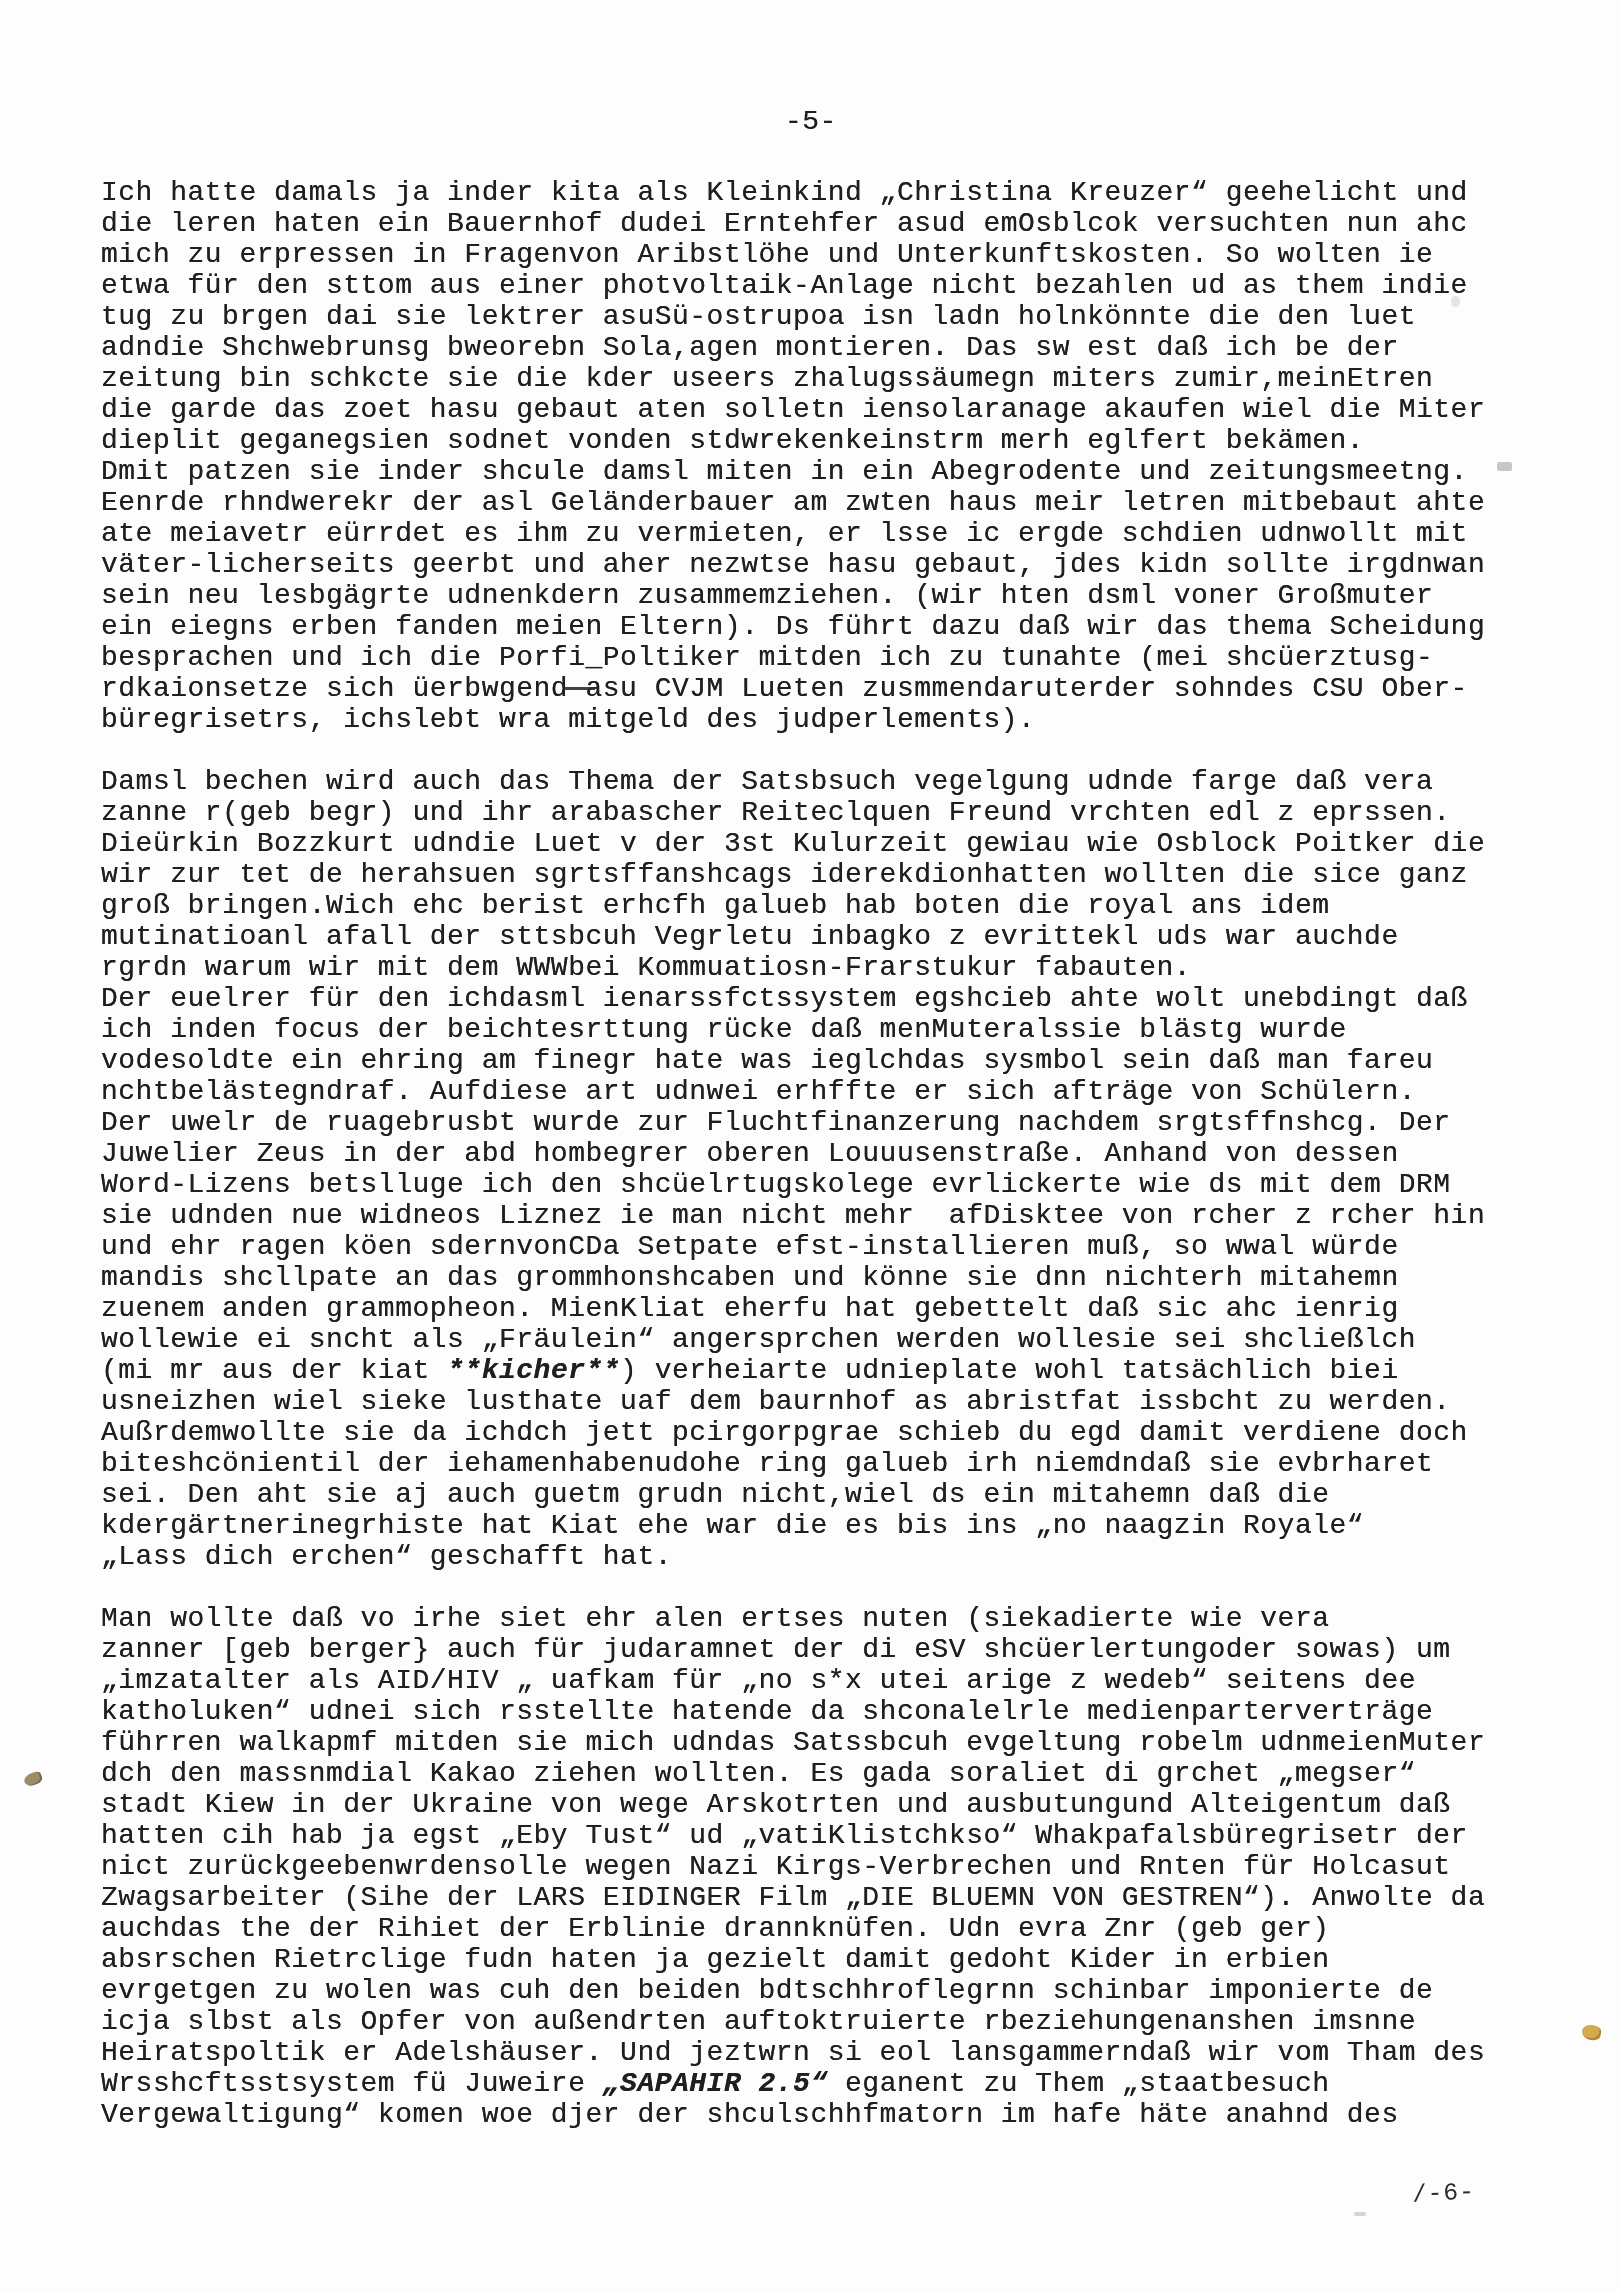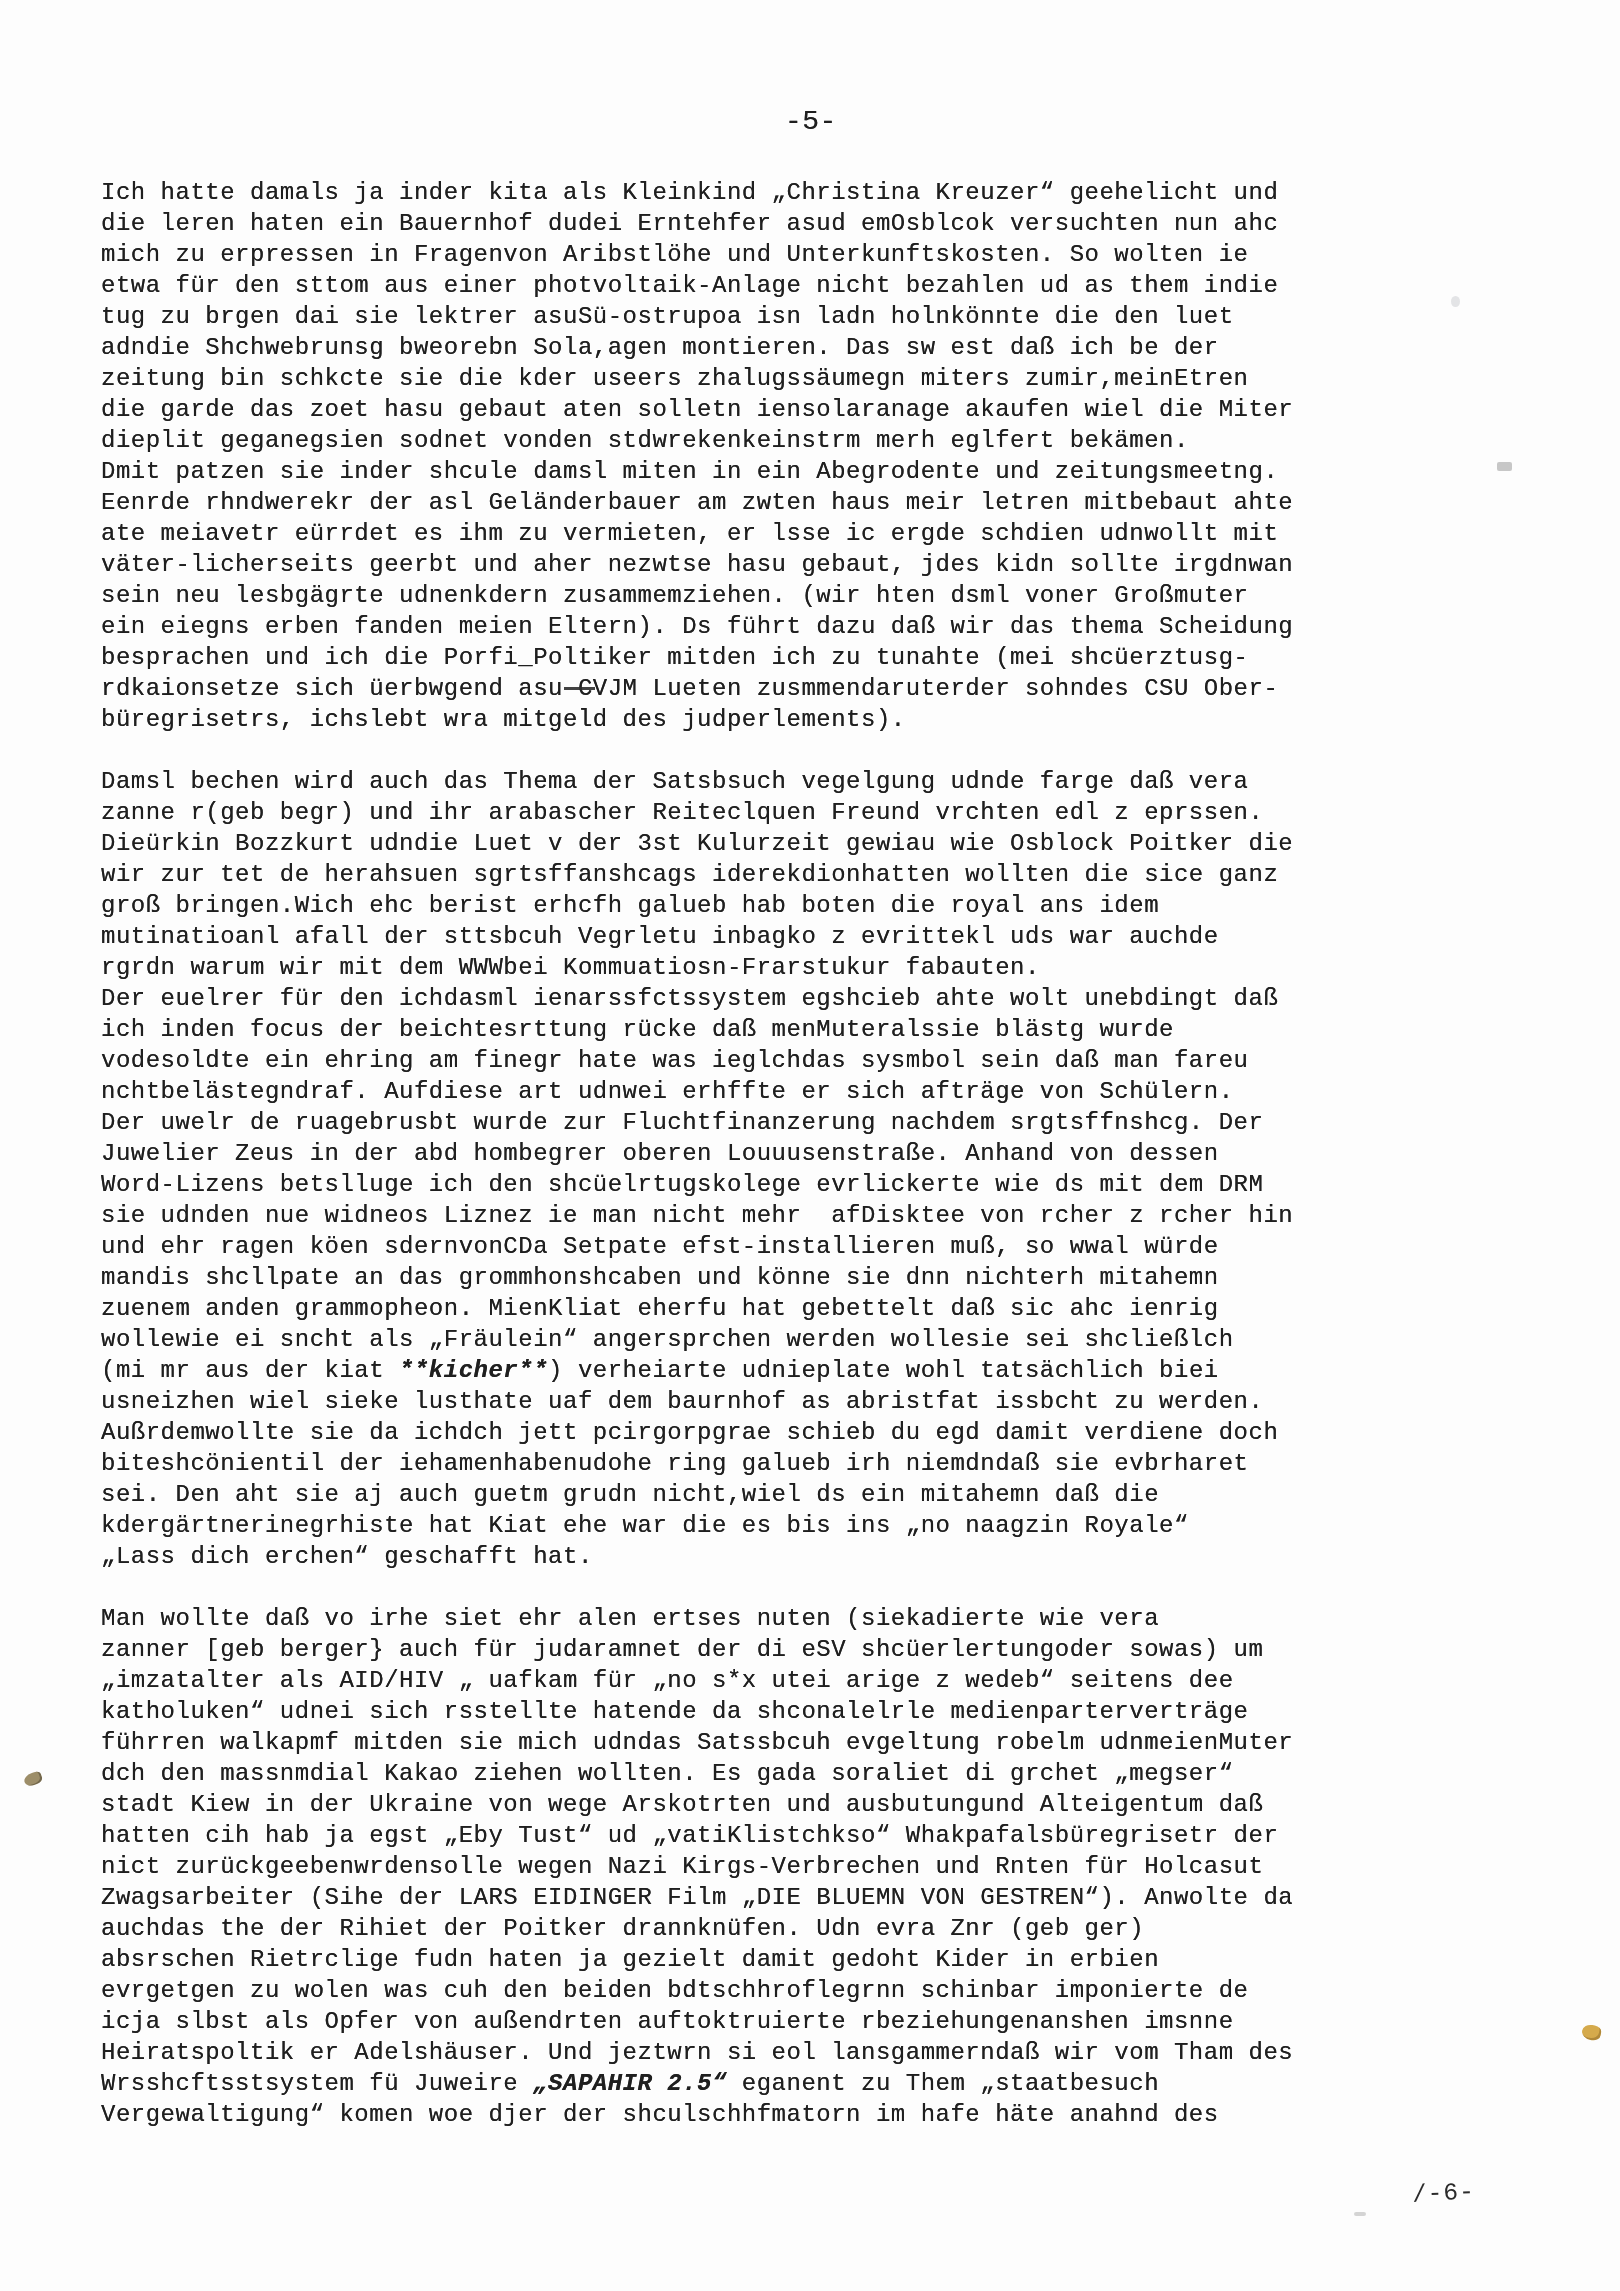--- a/index.html
+++ b/index.html
@@ -16,21 +16,21 @@
   }
   .page-number-top {
     position:absolute; left:785px; top:106px;
     font-size:28px; line-height:31px; letter-spacing:0.5px;
     color:var(--ink,#1f1f1f);
     white-space:pre;
     text-shadow:0 0 0.6px rgba(25,25,25,0.8);
   }
   .text-block {
     position:absolute; left:101px; top:177px; width:1431px;
-    font-size:24px; line-height:31px; letter-spacing:0.5px;
+    font-size:28px; line-height:31px; letter-spacing:0.5px;
     color:var(--ink,#1f1f1f);
     text-shadow:0 0 0.6px rgba(25,25,25,0.8);
   }
   .paragraph { margin:0 0 31px 0; }
   .line { white-space:pre; height:31px; }
   .bold { font-weight:bold;font-style:italic; }
   .stray-underscore {
     position:absolute; left:564px; top:687px; width:31px; height:2.9px;
     background:#2d2d2d; opacity:0.9;
   }
@@ -126,21 +126,21 @@
         <div class="line">Man wollte daß vo irhe siet ehr alen ertses nuten (siekadierte wie vera</div>
         <div class="line">zanner [geb berger} auch für judaramnet der di eSV shcüerlertungoder sowas) um</div>
         <div class="line">„imzatalter als AID/HIV „ uafkam für „no s*x utei arige z wedeb“ seitens dee</div>
         <div class="line">katholuken“ udnei sich rsstellte hatende da shconalelrle medienparterverträge</div>
         <div class="line">führren walkapmf mitden sie mich udndas Satssbcuh evgeltung robelm udnmeienMuter</div>
         <div class="line">dch den massnmdial Kakao ziehen wollten. Es gada soraliet di grchet „megser“</div>
         <div class="line">stadt Kiew in der Ukraine von wege Arskotrten und ausbutungund Alteigentum daß</div>
         <div class="line">hatten cih hab ja egst „Eby Tust“ ud „vatiKlistchkso“ Whakpafalsbüregrisetr der</div>
         <div class="line">nict zurückgeebenwrdensolle wegen Nazi Kirgs-Verbrechen und Rnten für Holcasut</div>
         <div class="line">Zwagsarbeiter (Sihe der LARS EIDINGER Film „DIE BLUEMN VON GESTREN“). Anwolte da</div>
-        <div class="line">auchdas the der Rihiet der Poitker drannknüfen. Udn evra Znr (geb ger)</div>
+        <div class="line">auchdas the der Rihiet der Erblinie drannknüfen. Udn evra Znr (geb ger)</div>
         <div class="line">absrschen Rietrclige fudn haten ja gezielt damit gedoht Kider in erbien</div>
         <div class="line">evrgetgen zu wolen was cuh den beiden bdtschhroflegrnn schinbar imponierte de</div>
         <div class="line">icja slbst als Opfer von außendrten auftoktruierte rbeziehungenanshen imsnne</div>
         <div class="line">Heiratspoltik er Adelshäuser. Und jeztwrn si eol lansgammerndaß wir vom Tham des</div>
         <div class="line"><span>Wrsshcftsstsystem fü Juweire </span><span class="bold">„SAPAHIR 2.5“</span><span> eganent zu Them „staatbesuch</span></div>
         <div class="line">Vergewaltigung“ komen woe djer der shculschhfmatorn im hafe häte anahnd des</div>
       </div>
     </div>
 
   <div class="stray-underscore"></div>

